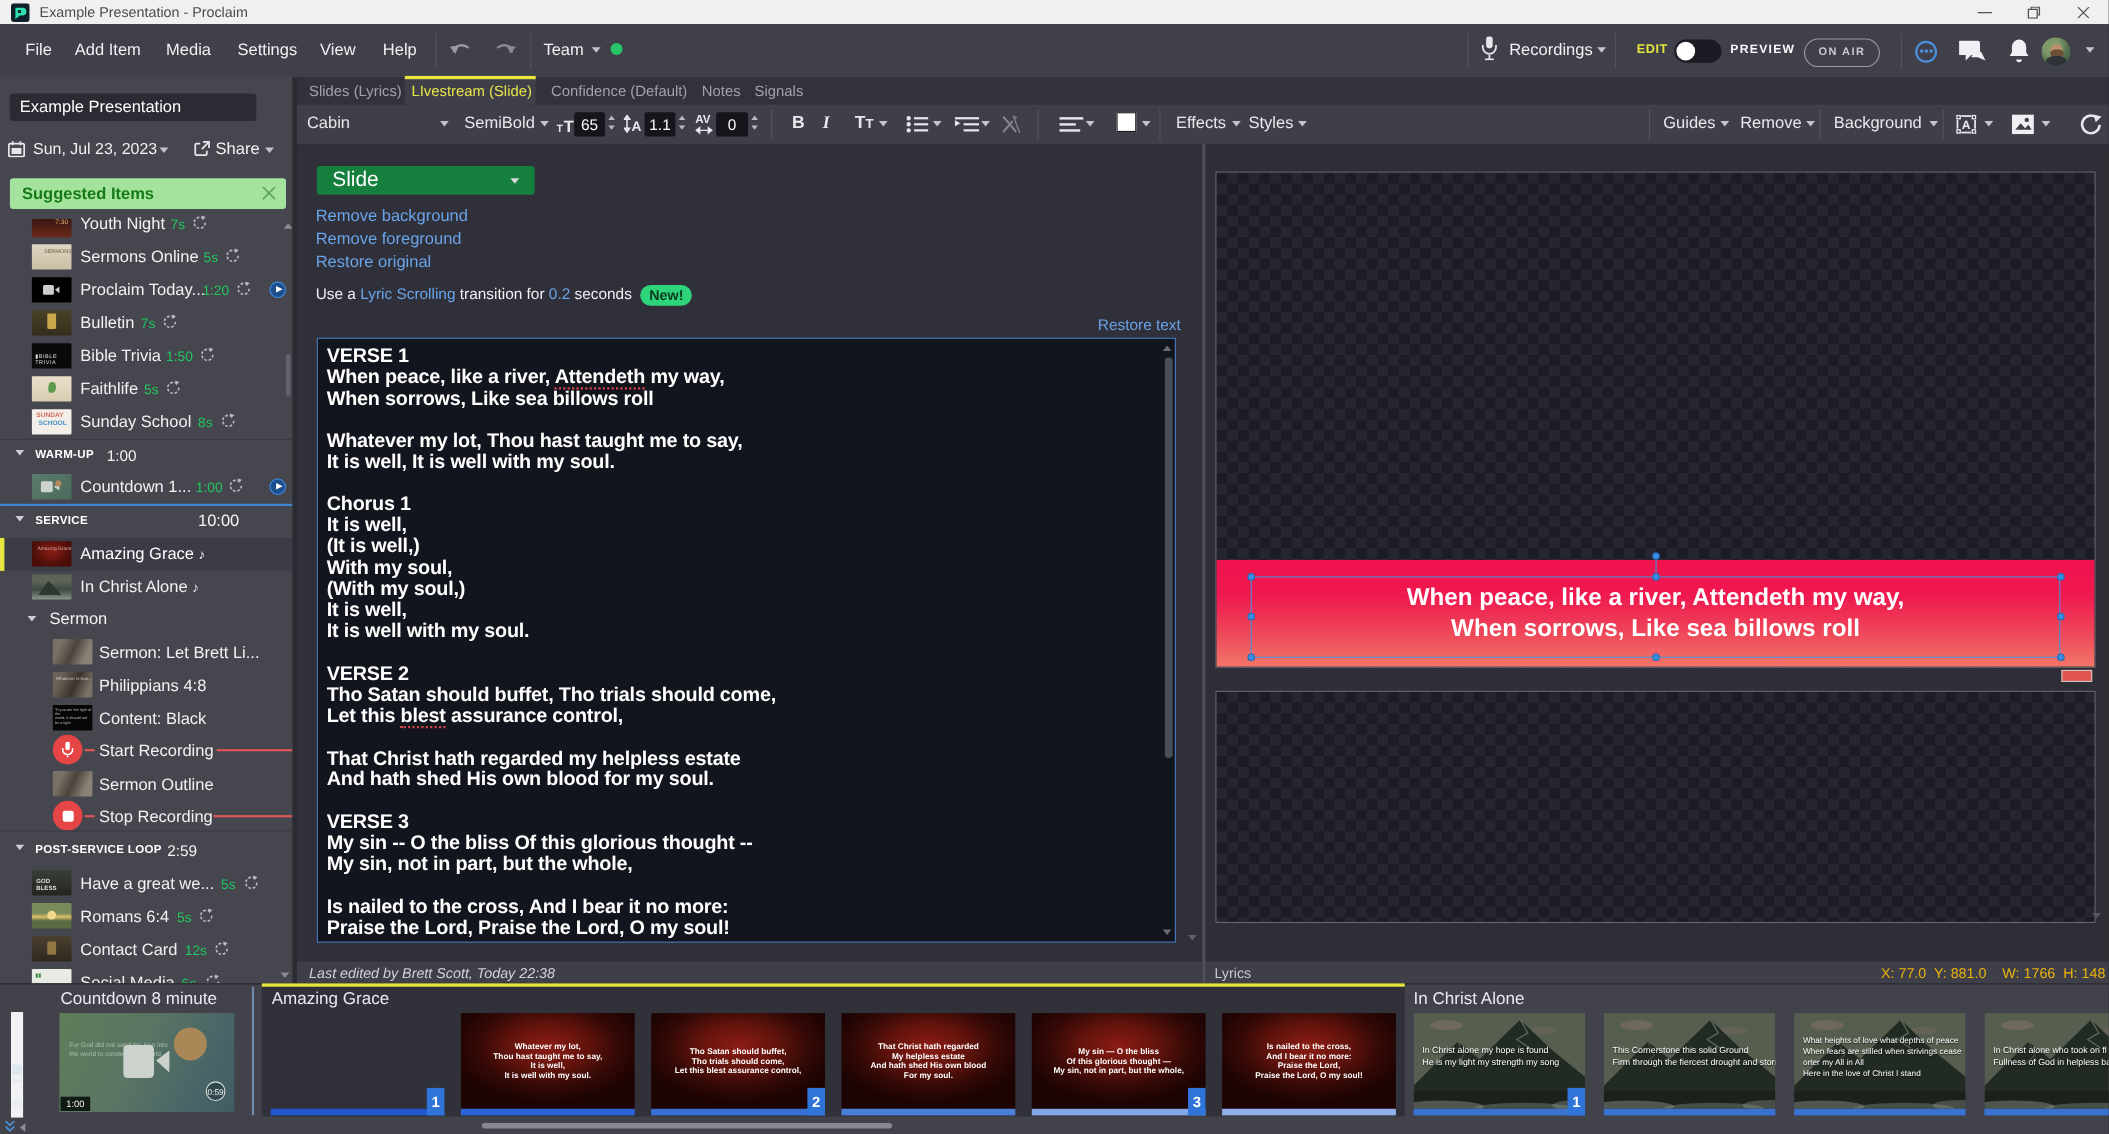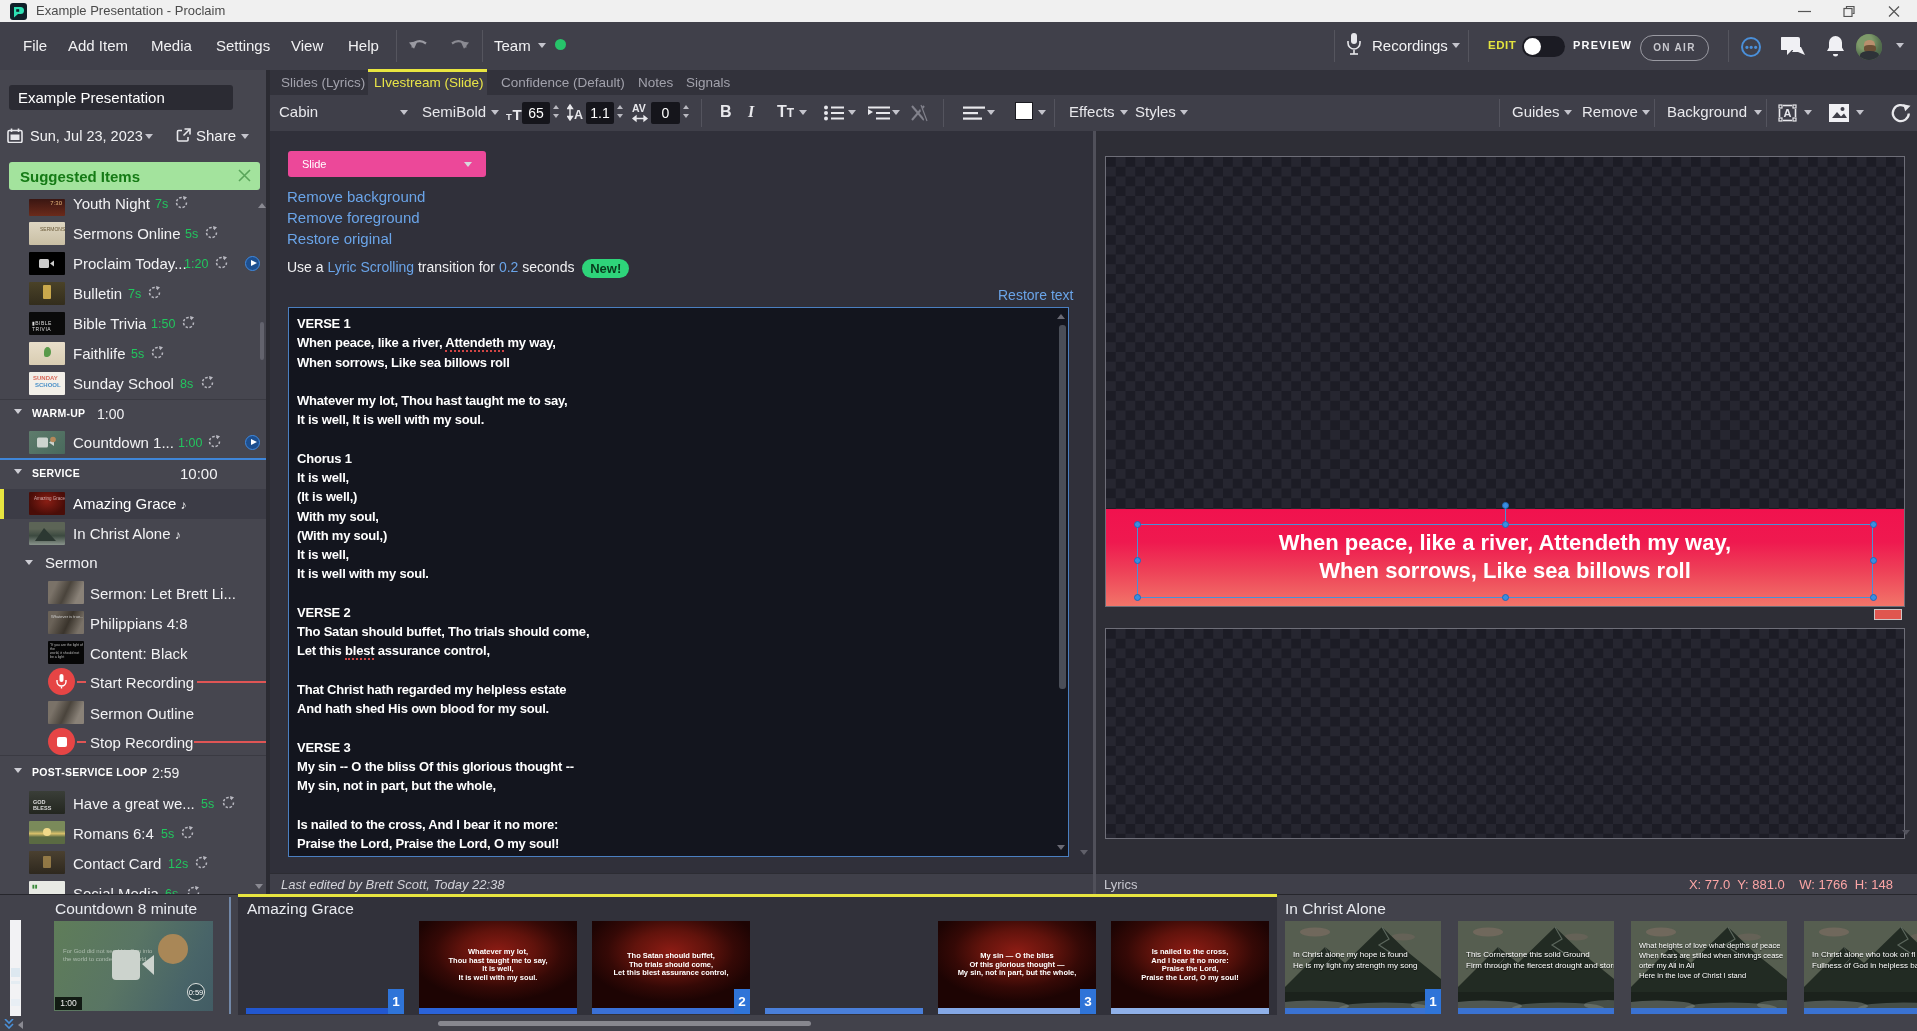--- a/index.html
+++ b/index.html
@@ -434,28 +434,28 @@
       <path d="M9 1 l4 1.2 -2.8 3 z" fill="#b9b9c1"></path>
     </svg>
 
  <div class="a" style="left:258px;top:133px;width:0;height:0;border-left:4px solid transparent;border-right:4px solid transparent;border-bottom:5px solid #8a8a92"></div>
  <div class="a" style="left:260px;top:252px;width:4px;height:38px;border-radius:2px;background:#63636d"></div>
  <div class="a" style="left:255px;top:814px;width:0;height:0;border-left:4px solid transparent;border-right:4px solid transparent;border-top:5px solid #8a8a92"></div>
 </div>
 <div class="a" style="left:266px;top:70px;width:4px;height:824px;background:#2b2b32"></div>
 
 <div class="a" id="editor">
- <div class="a" style="left:18px;top:20px;width:198px;height:26px;background:#ec4899;border-radius:3px;color:#fff;font-size:11px;line-height:26px;padding-left:14px">Slide<span class="caret" style="position:absolute;right:14px;top:11px;border-top-color:#d8d8dd"></span></div>
+ <div class="a" style="left:18px;top:20px;width:198px;height:26px;background:#15803d;border-radius:3px;color:#fff;font-size:19px;line-height:26px;padding-left:14px">Slide<span class="caret" style="position:absolute;right:14px;top:11px;border-top-color:#d8d8dd"></span></div>
  <div class="a blink" style="left:17px;top:57px">Remove background</div>
  <div class="a blink" style="left:17px;top:78px">Remove foreground</div>
  <div class="a blink" style="left:17px;top:99px">Restore original</div>
  <div class="a" style="left:17px;top:128px;color:#f0f0f2;font-size:14px">Use a <span style="color:#6aa4e8">Lyric Scrolling</span> transition for <span style="color:#6aa4e8">0.2</span> seconds&nbsp; <span style="background:#2ed47a;color:#083a1c;font-weight:bold;font-size:13px;border-radius:10px;padding:1.5px 8px 2.5px">New!</span></div>
  <div class="a blink" style="left:728px;top:156px;font-size:14px">Restore text</div>
  <div class="a" id="lyricbox" style="left:18px;top:176px;width:781px;height:550px;background:#13151e;border:1px solid #4a7fc1">
-  <div class="a" style="left:8px;top:6px;color:#fff;font-size:13px;font-weight:bold;letter-spacing:-0.2px;line-height:19.25px;white-space:pre">VERSE 1
+  <div class="a" style="left:8px;top:6px;color:#fff;font-size:18px;font-weight:bold;letter-spacing:-0.2px;line-height:19.25px;white-space:pre">VERSE 1
 When peace, like a river, <span style="border-bottom:2px dotted #d04545">Attendeth</span> my way,
 When sorrows, Like sea billows roll
 
 Whatever my lot, Thou hast taught me to say,
 It is well, It is well with my soul.
 
 Chorus 1
 It is well,
 (It is well,)
 With my soul,
@@ -481,21 +481,21 @@
   <div class="a" style="right:3px;bottom:6px;width:0;height:0;border-left:4px solid transparent;border-right:4px solid transparent;border-top:5px solid #6a6a74"></div>
  </div>
  <div class="a" style="left:810px;top:719px;width:0;height:0;border-left:4px solid transparent;border-right:4px solid transparent;border-top:5px solid #60606a"></div>
 </div>
 
 <div class="a sbar" style="left:270px;width:823px">
     <span style="position:absolute;left:11px;top:3px;font-style:italic">Last edited by Brett Scott, Today 22:38</span>
   </div>
 <div class="a sbar" style="left:1096px;width:821px">
     <span style="position:absolute;left:8px;top:3px;color:#c8c8d0">Lyrics</span>
-    <span style="position:absolute;right:24px;top:3px;color:#fca5a5">X: 77.0&nbsp; Y: 881.0&nbsp;&nbsp;&nbsp;&nbsp;W: 1766&nbsp; H: 148</span>
+    <span style="position:absolute;right:3px;top:3px;color:#eab308">X: 77.0&nbsp; Y: 881.0&nbsp;&nbsp;&nbsp;&nbsp;W: 1766&nbsp; H: 148</span>
   </div>
 <div class="a" style="left:1093px;top:131px;width:3px;height:763px;background:#50505a"></div>
 
 <div class="a" id="preview">
  <div class="a canvasb" style="left:9px;top:25px;width:800px;height:451px">
   <div class="a checker" style="left:0;top:0;width:798px;height:449px"></div>
   <div class="a" style="left:0;top:352px;width:798px;height:97px;background:linear-gradient(#f1124e 0%,#ef194f 34%,#ee4158 64%,#f27569 100%)"></div>
   <div class="a" style="left:0;top:372px;width:798px;text-align:center;color:#fff;font-weight:bold;font-size:22px;line-height:28px">When peace, like a river, Attendeth my way,<br>When sorrows, Like sea billows roll</div>
   <div class="a" style="left:31px;top:367px;width:736px;height:74px;border:1px solid #4a90d8"></div>
   <div class="a" style="left:399px;top:349px;width:1px;height:19px;background:#4a90d8"></div>
@@ -549,20 +549,23 @@
  <div class="fbadge" style="left:388px">1</div>
  <div class="fthumb redbg" style="left:419px">
       <div class="rtxt" style="top:27px">Whatever my lot,<br>Thou hast taught me to say,<br>It is well,<br>It is well with my soul.</div>
     </div>
  <div class="fbar" style="left:419px;width:158px;background:#2b63d9"></div>
  <div class="fthumb redbg" style="left:592px">
       <div class="rtxt" style="top:31px">Tho Satan should buffet,<br>Tho trials should come,<br>Let this blest assurance control,</div>
     </div>
  <div class="fbar" style="left:592px;width:158px;background:#3a70d6"></div>
  <div class="fbadge" style="left:734px">2</div>
+ <div class="fthumb redbg" style="left:765px">
+      <div class="rtxt" style="top:27px">That Christ hath regarded<br>My helpless estate<br>And hath shed His own blood<br>For my soul.</div>
+    </div>
  <div class="fbar" style="left:765px;width:158px;background:#4a7fd9"></div>
  <div class="fthumb redbg" style="left:938px">
       <div class="rtxt" style="top:31px">My sin — O the bliss<br>Of this glorious thought —<br>My sin, not in part, but the whole,</div>
     </div>
  <div class="fbar" style="left:938px;width:158px;background:#84a7e5"></div>
  <div class="fbadge" style="left:1080px">3</div>
  <div class="fthumb redbg" style="left:1111px">
       <div class="rtxt" style="top:27px">Is nailed to the cross,<br>And I bear it no more:<br>Praise the Lord,<br>Praise the Lord, O my soul!</div>
     </div>
  <div class="fbar" style="left:1111px;width:158px;background:#8fb0e8"></div>

